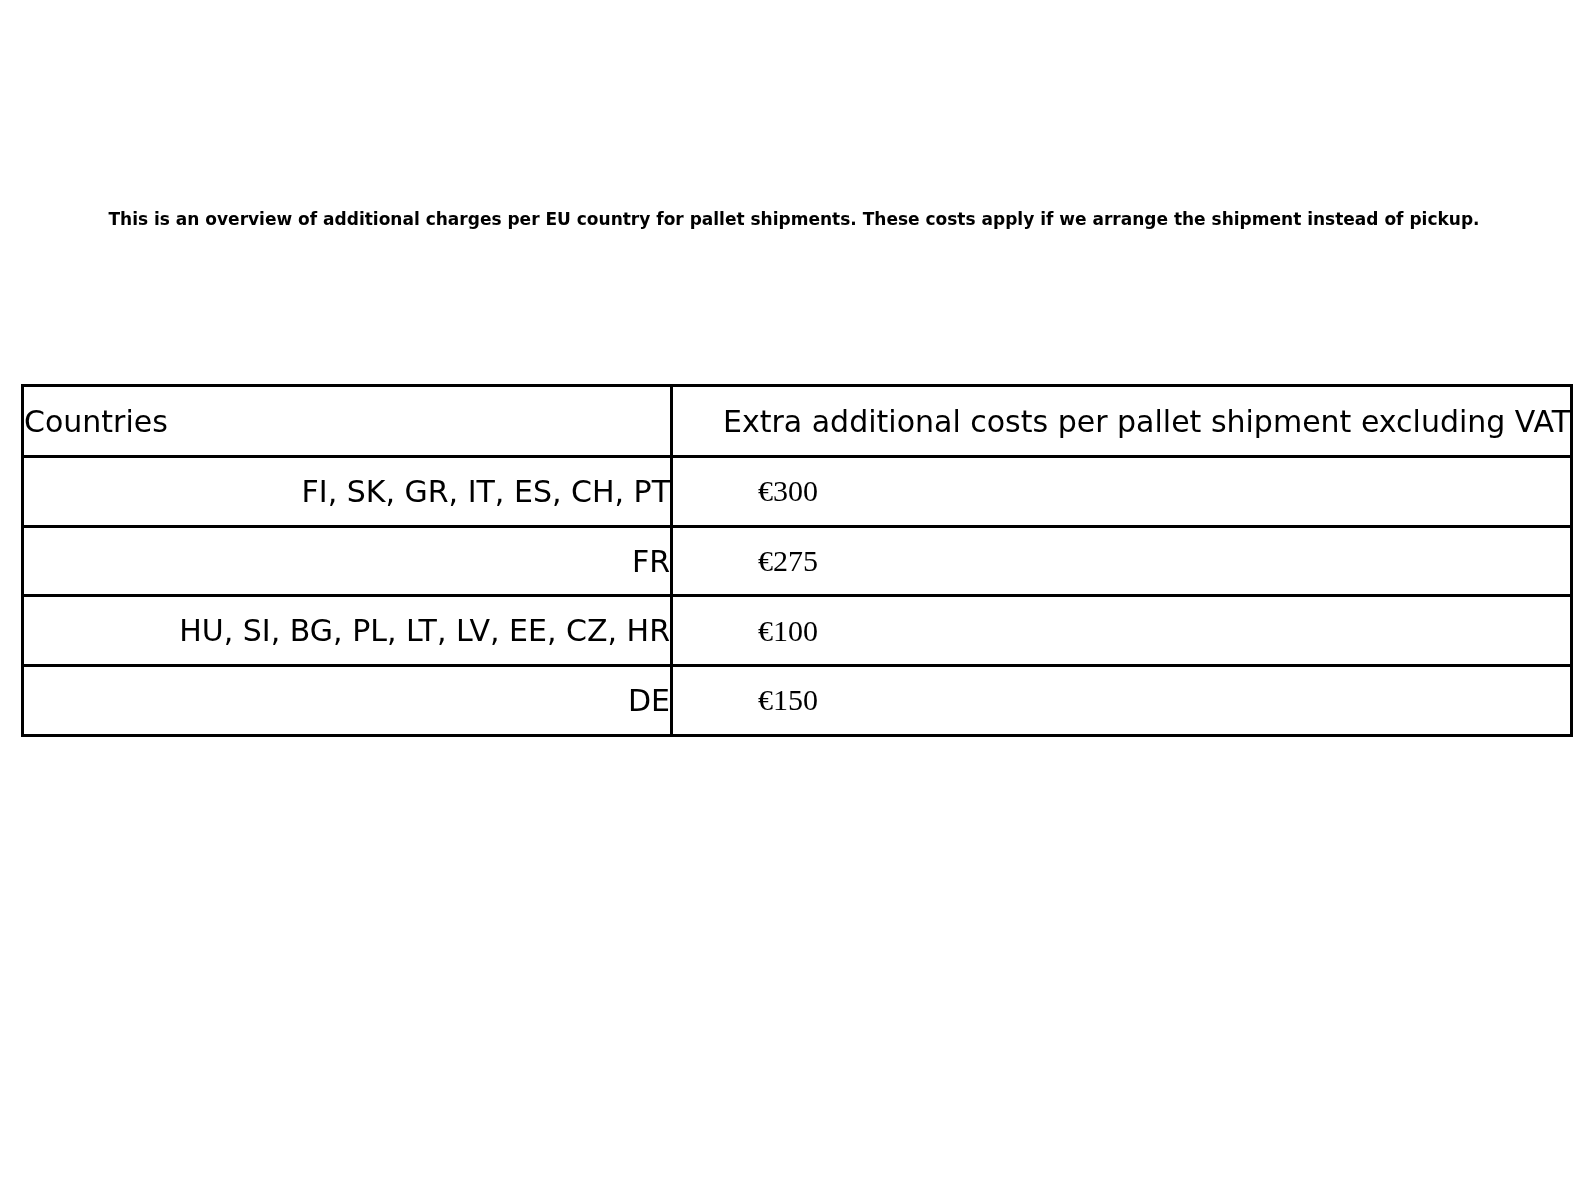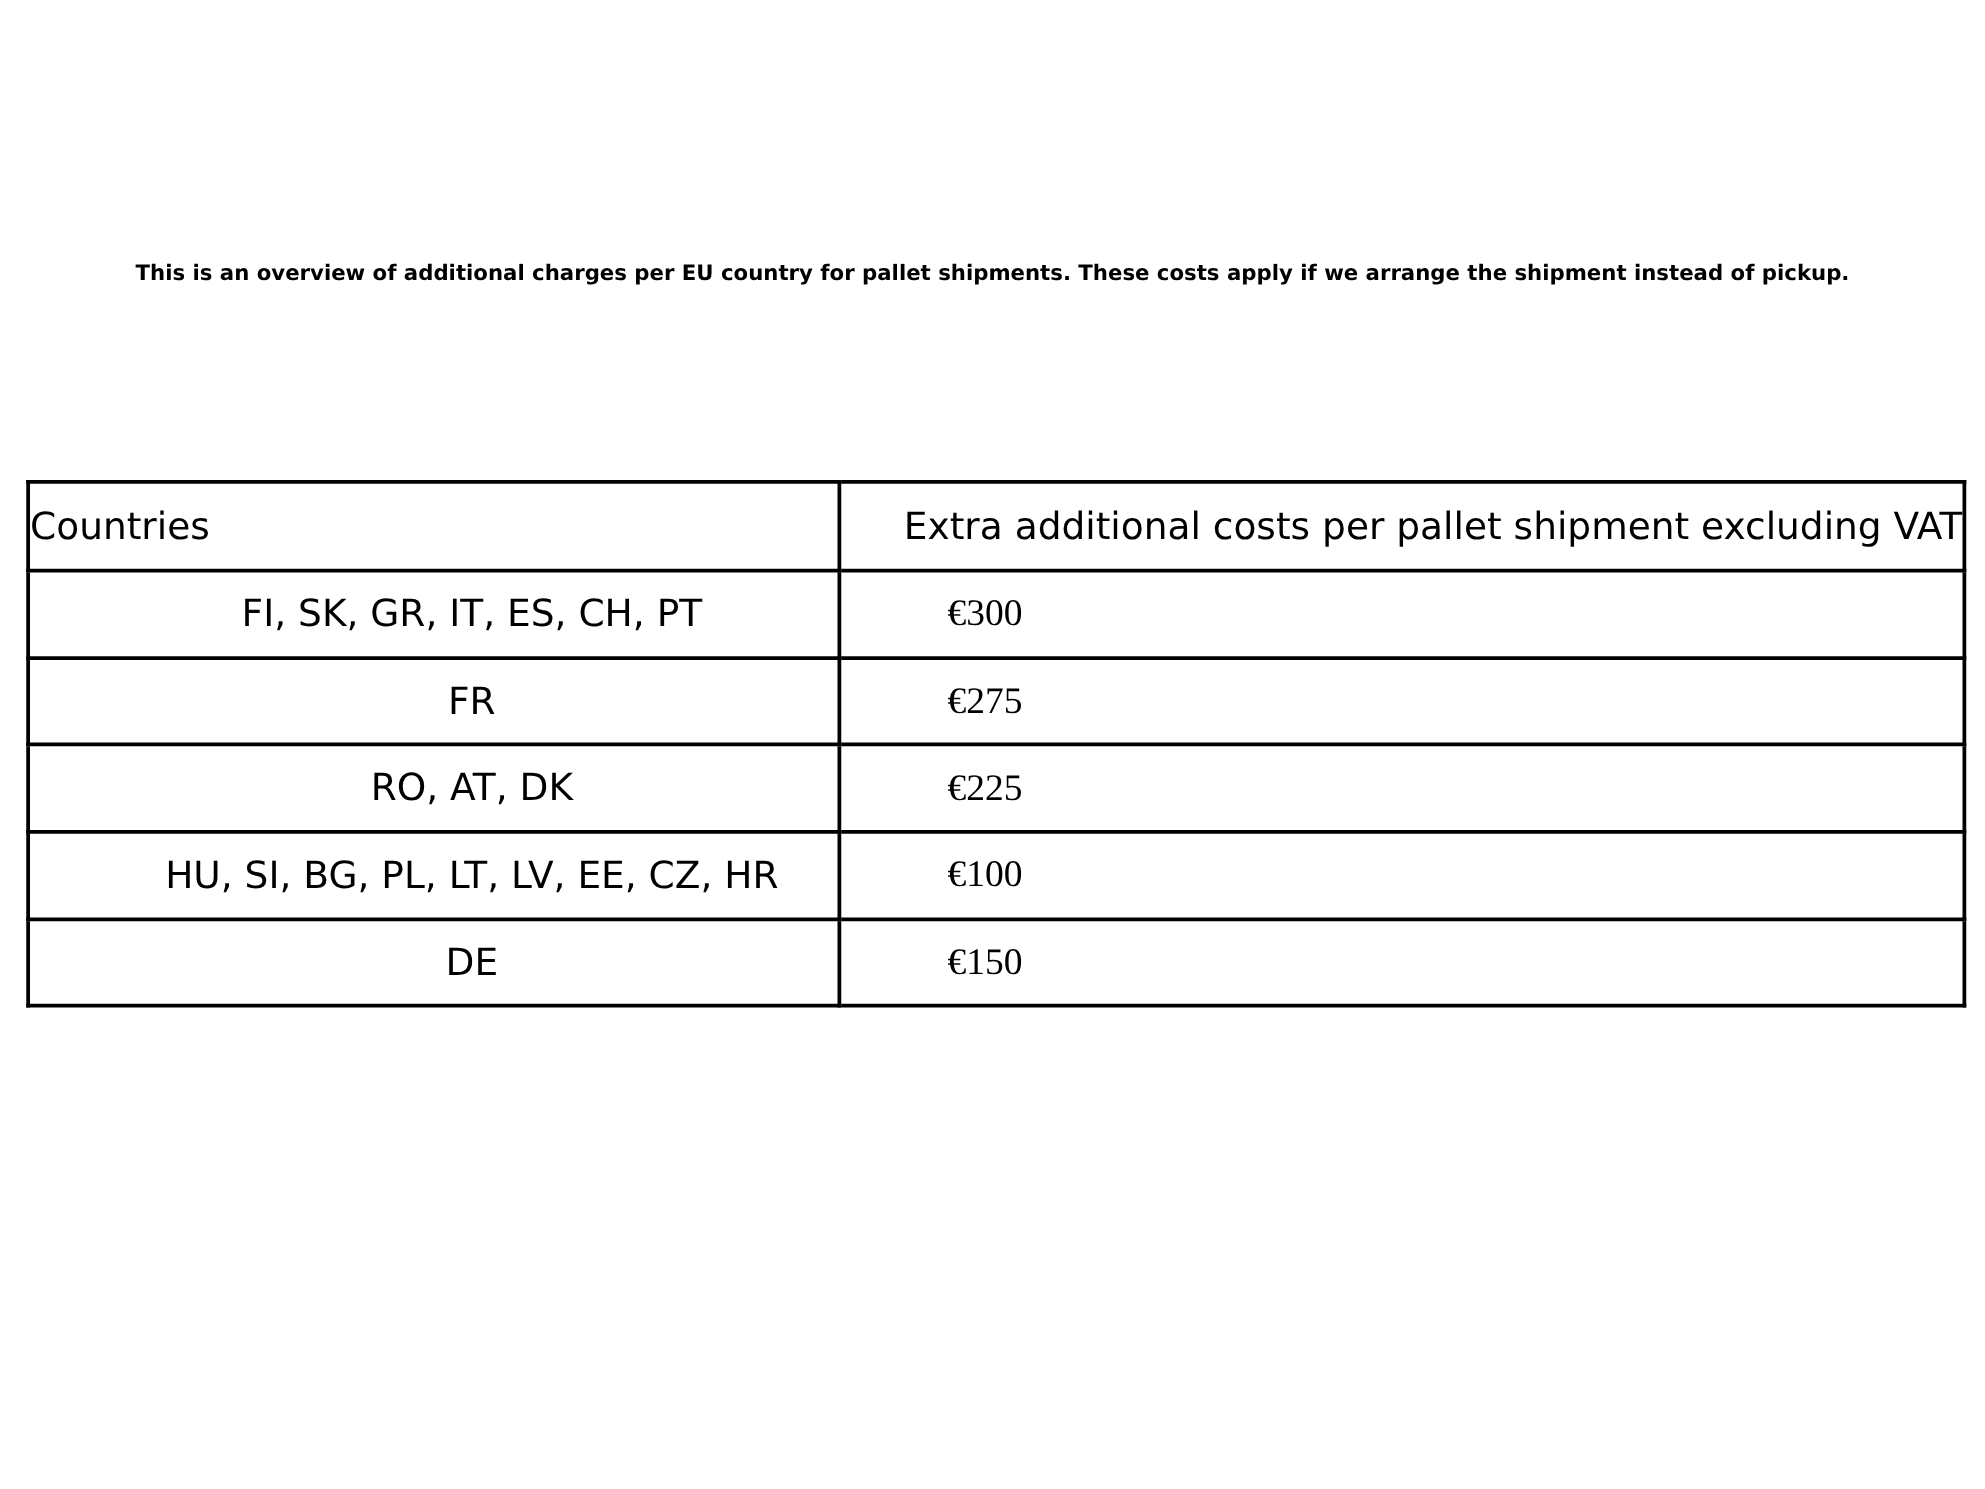--- a/index.html
+++ b/index.html
@@ -47,21 +47,21 @@
     border: 3px solid #000000;
     vertical-align: middle;
     font-weight: normal;
     overflow: hidden;
     white-space: nowrap;
   }
   table.charges-table thead tr { height: 71px; }
   table.charges-table tbody tr { height: 69.7px; }
   th.col-countries { width: 649px; text-align: left; }
   th.col-costs     { width: 900px; text-align: right; }
-  td.cell-countries { text-align: center; padding-left: 61px; }
+  td.cell-countries { text-align: right; padding-left: 61px; }
   td.cell-cost      { text-align: left; padding-left: 85px; font-family: Liberation Serif, serif; }
 </style>
 </head>
 <body>
 
 <div class="page">
 
   <div class="intro-text">This is an overview of additional charges per EU country for pallet shipments. These costs apply if we arrange the shipment instead of pickup.</div>
 
   <div class="charges-table-wrap">
@@ -79,24 +79,20 @@
       <tbody>
         <tr>
           <td class="cell-countries">FI, SK, GR, IT, ES, CH, PT</td>
           <td class="cell-cost">€300</td>
         </tr>
         <tr>
           <td class="cell-countries">FR</td>
           <td class="cell-cost">€275</td>
         </tr>
         <tr>
-          <td class="cell-countries">RO, AT, DK</td>
-          <td class="cell-cost">€225</td>
-        </tr>
-        <tr>
           <td class="cell-countries">HU, SI, BG, PL, LT, LV, EE, CZ, HR</td>
           <td class="cell-cost">€100</td>
         </tr>
         <tr>
           <td class="cell-countries">DE</td>
           <td class="cell-cost">€150</td>
         </tr>
       </tbody>
     </table>
   </div>

